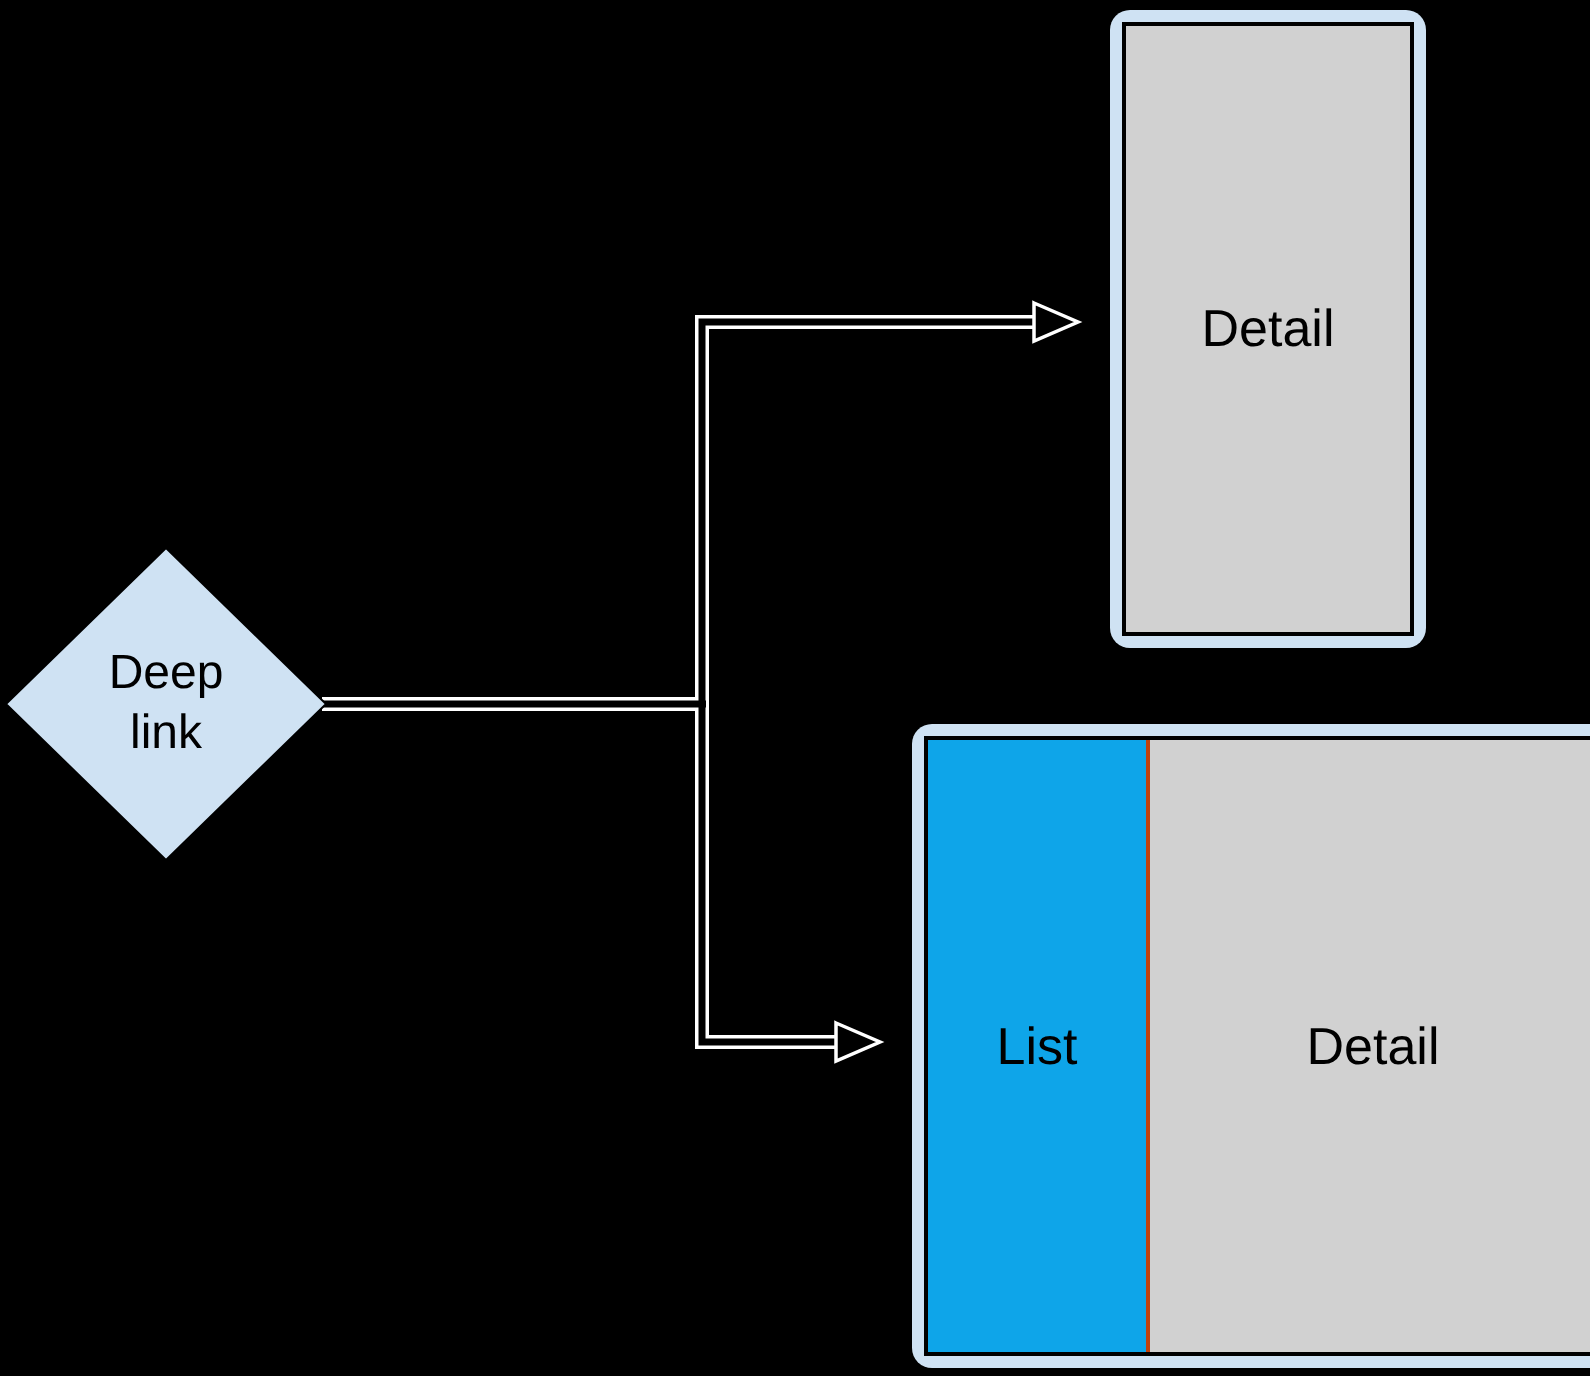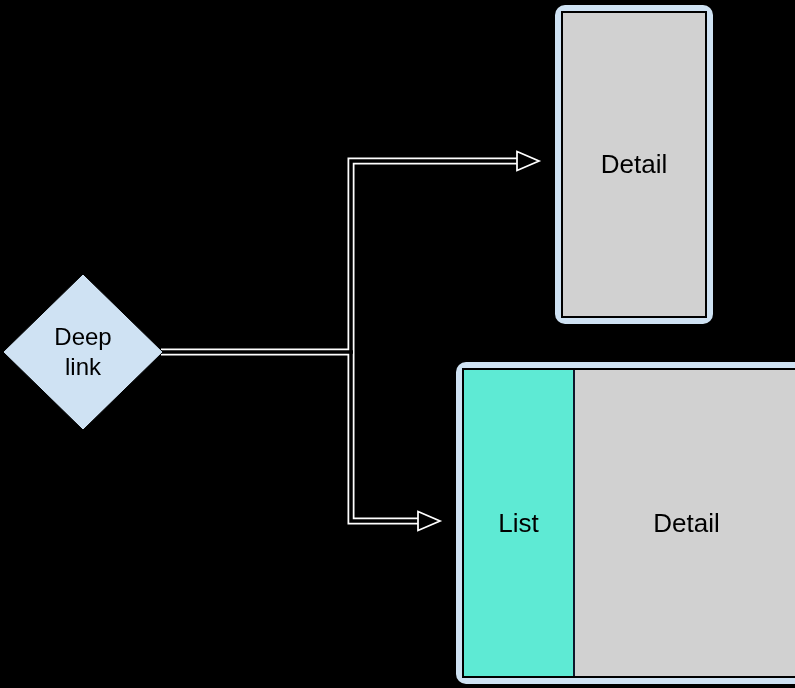--- a/index.html
+++ b/index.html
@@ -77,22 +77,22 @@
   }
   .pane {
     display: flex;
     align-items: center;
     justify-content: center;
     height: 100%;
     box-sizing: border-box;
   }
   .pane.list {
     width: 111px;
-    background: #5eead4;
-    border-right: 2px solid #0f172a;
+    background: #0ea5e9;
+    border-right: 2px solid #c2410c;
   }
   .pane.detail {
     flex: 1;
     background: #d1d1d1;
   }
   .screen-label {
     font-size: 26px;
     color: #000000;
   }
 </style>

